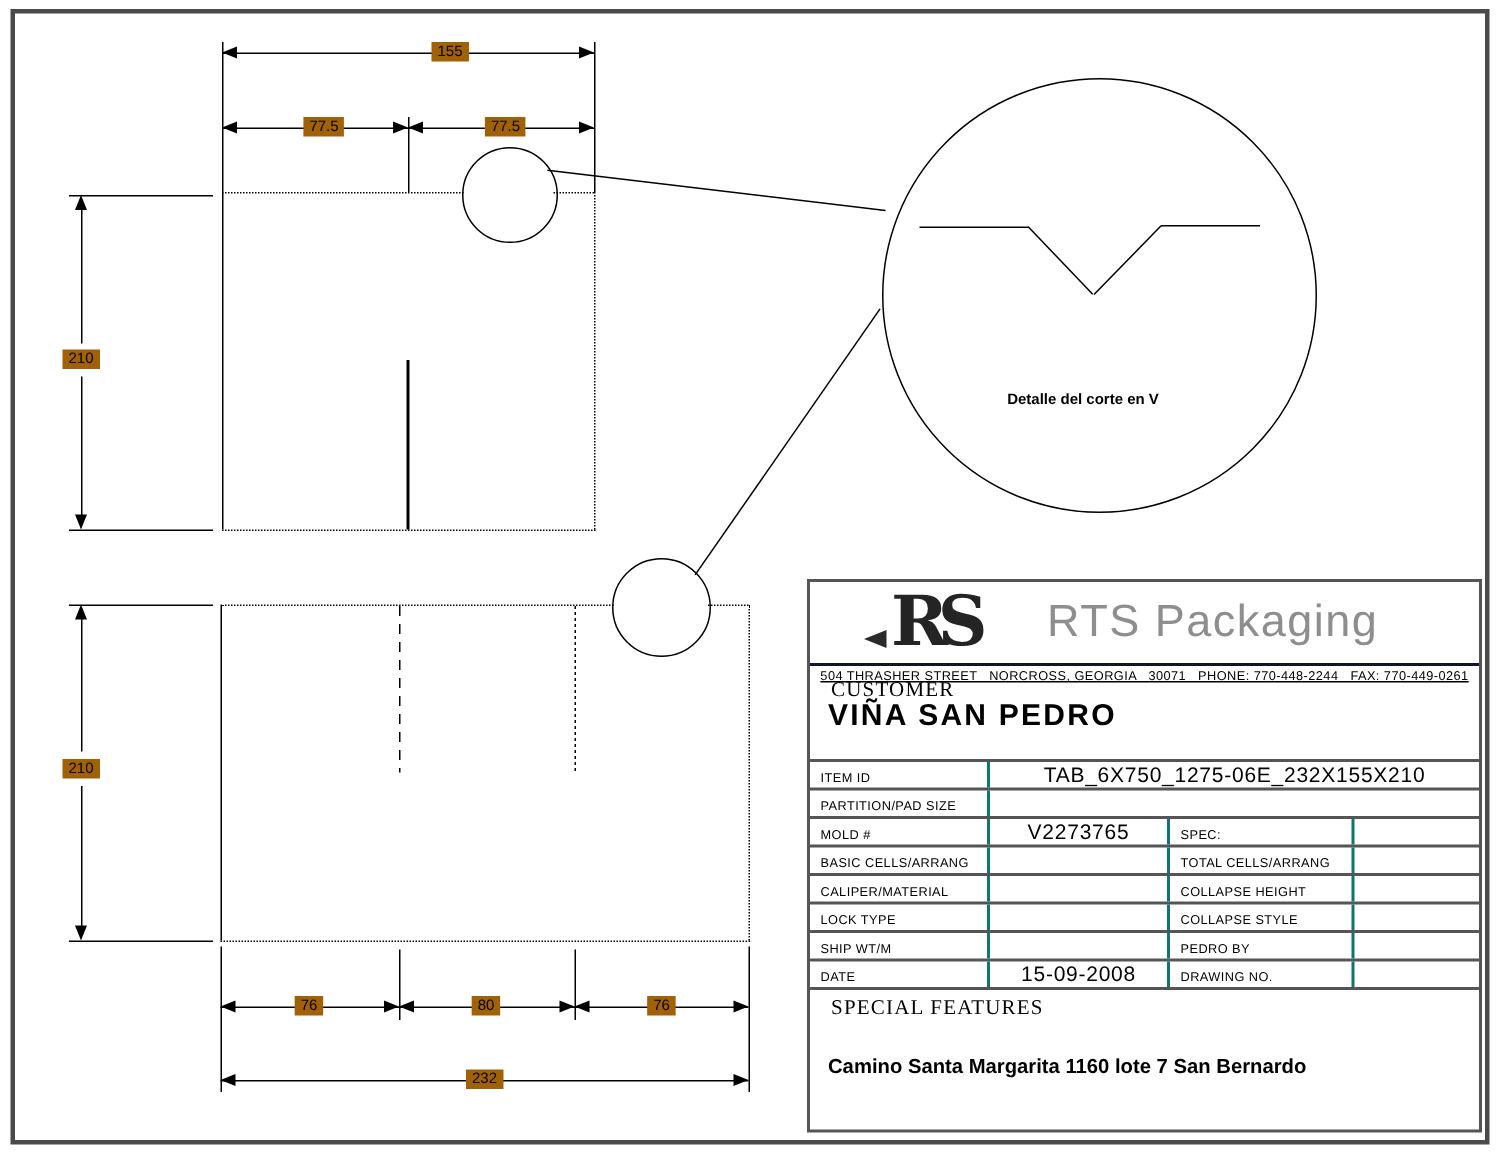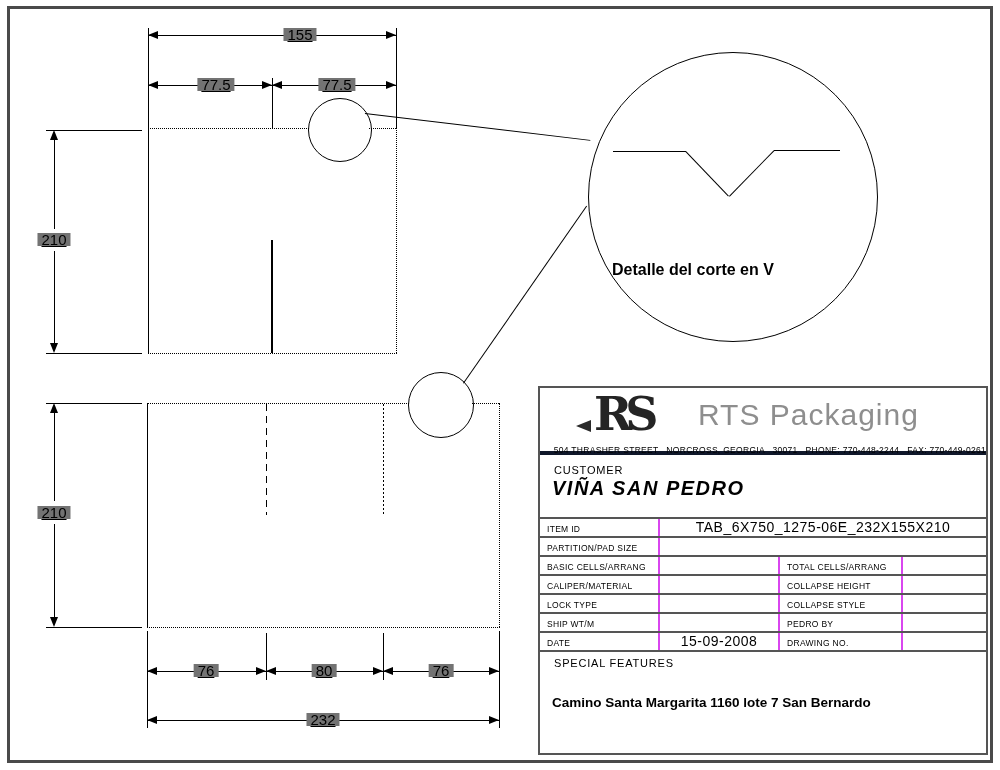--- a/index.html
+++ b/index.html
@@ -12,42 +12,42 @@
   .dotv{position:absolute;width:0;border-left:1px dotted #000;}
   .vdash{position:absolute;width:1px;background:repeating-linear-gradient(to bottom,#000 0 7px,transparent 7px 12px);}
   .vdots{position:absolute;width:1px;background:repeating-linear-gradient(to bottom,#000 0 2px,transparent 2px 4px);}
   .rot{transform-origin:0 0;}
   .arr{position:absolute;width:0;height:0;}
   .arr.l{border-top:4px solid transparent;border-bottom:4px solid transparent;border-right:10px solid #000;}
   .arr.r{border-top:4px solid transparent;border-bottom:4px solid transparent;border-left:10px solid #000;}
   .arr.u{border-left:4px solid transparent;border-right:4px solid transparent;border-bottom:10px solid #000;}
   .arr.d{border-left:4px solid transparent;border-right:4px solid transparent;border-top:10px solid #000;}
   .circ{position:absolute;border:1px solid #000;border-radius:50%;}
-  .dlbl{position:absolute;transform:translateX(-50%);background:#737373;padding:0 4px;
-        font-size:15px;line-height:13px;white-space:nowrap;text-decoration:underline;}
-  .detail-note{position:absolute;left:612px;top:261px;width:220px;text-align:left;
-        font-size:16px;font-weight:bold;}
+  .dlbl{position:absolute;transform:translateX(-50%);background:#a16207;padding:0 4px;
+        font-size:10px;line-height:13px;white-space:nowrap;}
+  .detail-note{position:absolute;left:612px;top:261px;width:220px;text-align:center;
+        font-size:10px;font-weight:bold;}
   
   .tb{position:absolute;left:538px;top:386px;width:450px;height:369px;box-sizing:border-box;
       border:2px solid #555;background:#fff;}
-  .tb-header{position:relative;height:67px;box-sizing:border-box;border-bottom:4px solid #0f172a;}
+  .tb-header{position:relative;height:56px;box-sizing:border-box;border-bottom:2px solid #0f172a;}
   .logo-leaf{position:absolute;left:36px;top:32px;width:0;height:0;
       border-top:6px solid transparent;border-bottom:6px solid transparent;border-right:15px solid #2a2a2a;}
   .logo{position:absolute;left:54px;top:1px;font-family:"DejaVu Serif","Liberation Serif",serif;
       font-weight:bold;font-size:46px;line-height:50px;letter-spacing:-7px;color:#242424;}
   .company{position:absolute;left:158px;top:10px;font-size:30px;line-height:34px;color:#8e8e8e;letter-spacing:1px;}
-  .addr{position:absolute;left:0;right:0;top:57px;text-align:right;font-size:8.5px;
-      letter-spacing:.3px;white-space:pre;}
+  .addr{position:absolute;left:0;right:0;top:57px;text-align:center;font-size:8.5px;
+      letter-spacing:.3px;white-space:pre;text-decoration:underline;}
   .tb-customer{position:relative;height:64px;box-sizing:border-box;border-bottom:2px solid #555;}
-  .sm-label{position:absolute;left:14px;font-size:11px;letter-spacing:.8px;}
-  .cust-name{position:absolute;left:12px;top:22px;font-size:20px;font-weight:bold;letter-spacing:1.5px;font-style:italic;}
+  .sm-label{position:absolute;left:14px;font-size:14px;letter-spacing:.8px;font-family:Liberation Serif, serif;}
+  .cust-name{position:absolute;left:12px;top:22px;font-size:20px;font-weight:bold;letter-spacing:1.5px;}
   .tb-table{width:100%;}
   .tr{display:flex;height:19px;box-sizing:border-box;border-bottom:2px solid #555;}
   .td{box-sizing:border-box;overflow:hidden;}
-  .td + .td{border-left:2px solid #d946ef;}
+  .td + .td{border-left:2px solid #0f766e;}
   .c1{width:118px;}
   .c2{width:120px;}
   .c3{width:123px;}
   .c4{flex:1;}
   .rest{flex:1;}
   .lab{font-size:8.5px;letter-spacing:.3px;padding:5px 0 0 7px;}
   .val{font-size:14px;text-align:center;line-height:17px;letter-spacing:.5px;}
   .tb-special{position:relative;height:76px;}
   .footer{position:absolute;left:12px;top:17px;font-size:13.5px;font-weight:bold;
       line-height:13.6px;white-space:pre;}
@@ -151,20 +151,26 @@
     <div class="tb-table">
       <div class="tr">
         <div class="td c1 lab">ITEM ID</div>
         <div class="td rest val">TAB_6X750_1275-06E_232X155X210</div>
       </div>
       <div class="tr">
         <div class="td c1 lab">PARTITION/PAD SIZE</div>
         <div class="td rest val"></div>
       </div>
       <div class="tr">
+        <div class="td c1 lab">MOLD #</div>
+        <div class="td c2 val">V2273765</div>
+        <div class="td c3 lab">SPEC:</div>
+        <div class="td c4 val"></div>
+      </div>
+      <div class="tr">
         <div class="td c1 lab">BASIC CELLS/ARRANG</div>
         <div class="td c2 val"></div>
         <div class="td c3 lab">TOTAL CELLS/ARRANG</div>
         <div class="td c4 val"></div>
       </div>
       <div class="tr">
         <div class="td c1 lab">CALIPER/MATERIAL</div>
         <div class="td c2 val"></div>
         <div class="td c3 lab">COLLAPSE HEIGHT</div>
         <div class="td c4 val"></div>

